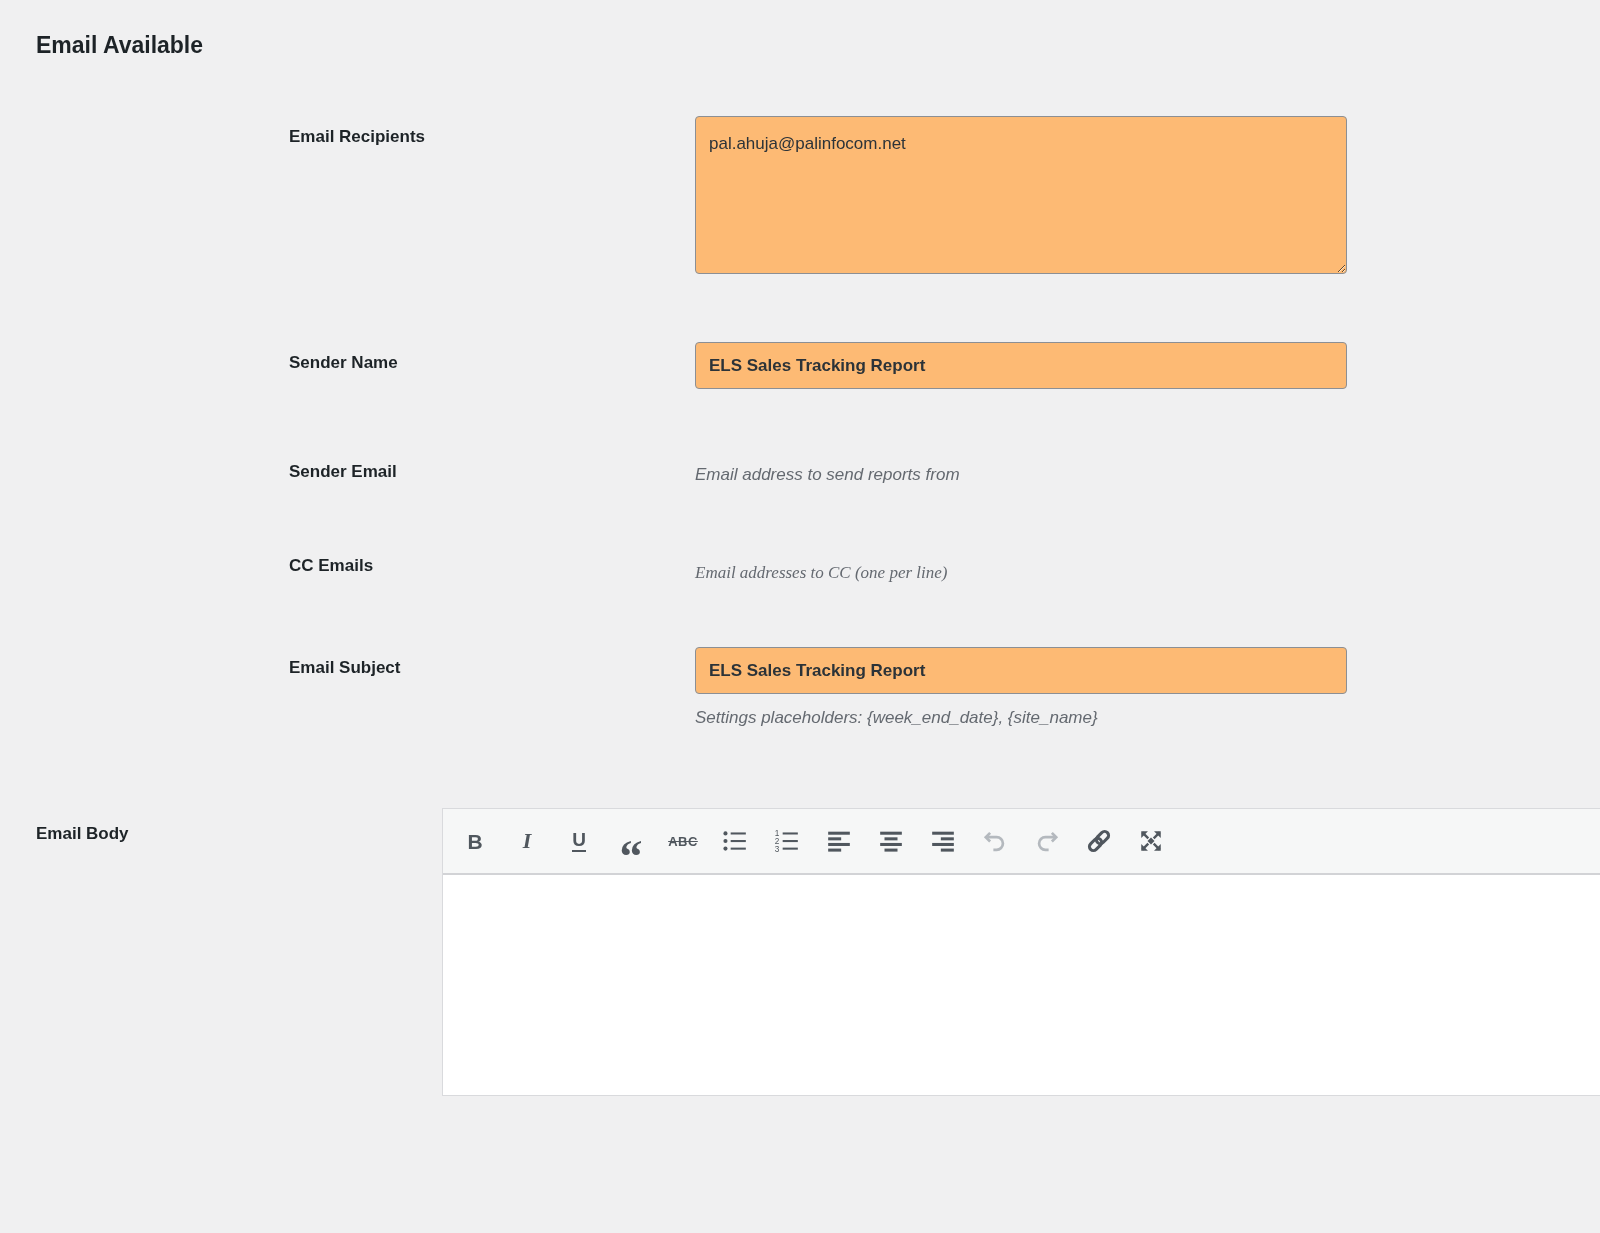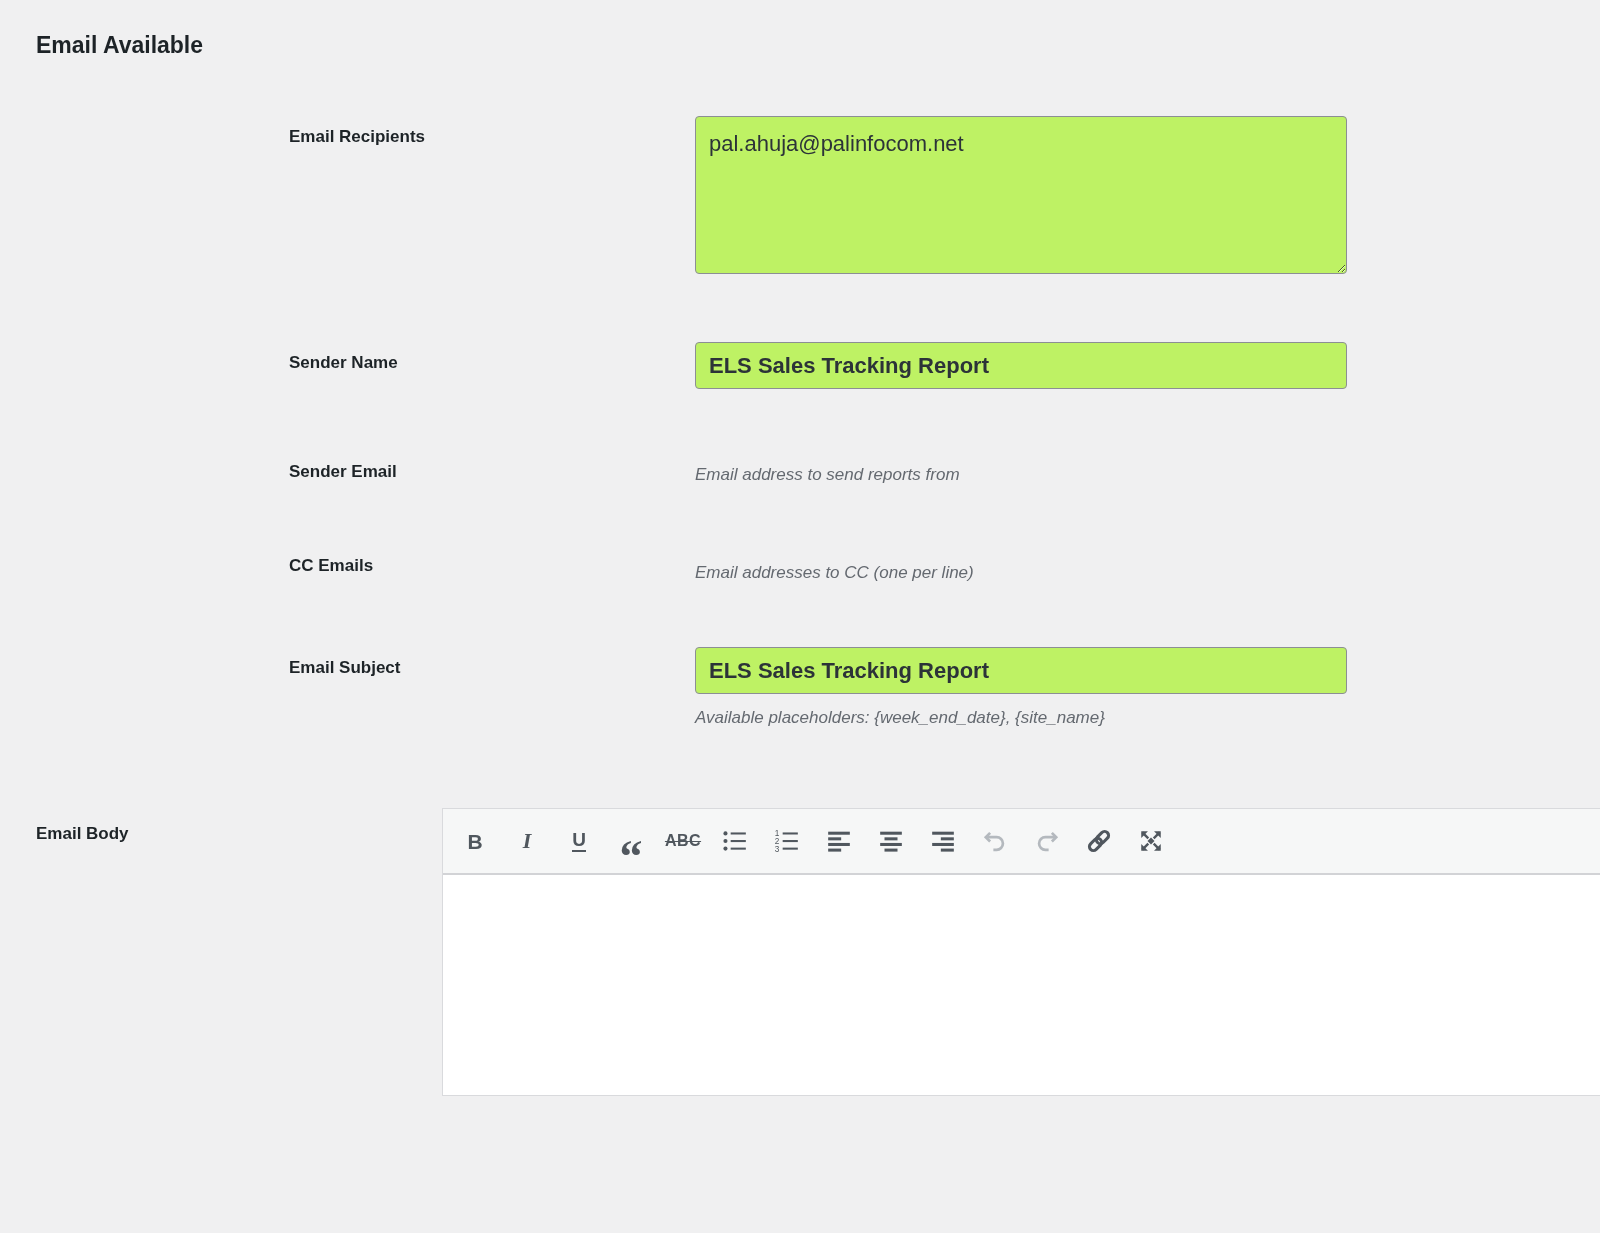--- a/index.html
+++ b/index.html
@@ -27,41 +27,41 @@
   }
   .row-field { width: 652px; }
   .row-field-grow { flex: 1 1 auto; min-width: 0; }
 
   .mb-64 { margin-bottom: 64px; }
   .mb-62 { margin-bottom: 62px; }
   .mb-58 { margin-bottom: 58px; }
 
   .field-input, .field-textarea {
     width: 100%;
-    background: #bef264;
+    background: #fdba74;
     border: 1px solid #8c8f94;
     border-radius: 4px;
     font-family: "Liberation Sans", sans-serif;
-    font-size: 22px; color: #2c3338;
+    font-size: 17px; color: #2c3338;
     outline: none;
   }
   .field-input { height: 47px; padding: 0 13px; font-weight: bold; }
   .field-textarea {
     height: 158px; padding: 10px 13px;
     line-height: 33px;
     resize: vertical;
   }
   .field-input::placeholder, .field-textarea::placeholder { color: #7c8187; opacity: 1; }
 
   .help {
     margin: 12px 0 0 0;
     font-size: 17px; font-style: italic; color: #646970;
     line-height: 24px;
   }
-  .help-lg { margin-top: 16px; }
+  .help-lg { margin-top: 16px; font-family: Liberation Serif, serif; }
 
   
   .body-label { padding-top: 28px; }
   .editor {
     margin-top: 14px; margin-right: -8px;
     border: 1px solid #d9dadd;
     background: #ffffff;
   }
   .editor-toolbar {
     display: flex; align-items: center;
@@ -80,21 +80,21 @@
   .tb-btn svg { display: block; }
 
   .glyph-bold   { font-size: 21px; font-weight: 700; line-height: 1; }
   .glyph-italic { font-family: "Liberation Serif", serif; font-style: italic; font-weight: 700; font-size: 22px; line-height: 1; }
   .glyph-underline { font-size: 19px; font-weight: 600; line-height: 1; border-bottom: 2px solid currentColor; padding-bottom: 1px; }
   .glyph-quote {
     font-family: "Liberation Serif", serif; font-weight: 700;
     font-size: 46px; line-height: 1; height: 26px; display: block;
     transform: translateY(6px);
   }
-  .glyph-strike { font-size: 16px; font-weight: 700; letter-spacing: 0.5px; text-decoration: line-through; line-height: 1; }
+  .glyph-strike { font-size: 13px; font-weight: 700; letter-spacing: 0.5px; text-decoration: line-through; line-height: 1; }
 
   .editor-canvas {
     height: 220px;
     background: #ffffff;
     padding: 14px 16px;
     font-size: 17px; color: #2c3338;
     outline: none;
   }
 </style>
 </head>
@@ -129,21 +129,21 @@
     <div class="row-label">CC Emails</div>
     <div class="row-field">
       <p class="help help-lg">Email addresses to CC (one per line)</p>
     </div>
   </div>
 
   <div class="form-row mb-64">
     <div class="row-label">Email Subject</div>
     <div class="row-field">
       <input type="text" class="field-input" spellcheck="false" value="ELS Sales Tracking Report" style="">
-      <p class="help">Available placeholders: {week_end_date}, {site_name}</p>
+      <p class="help">Settings placeholders: {week_end_date}, {site_name}</p>
     </div>
   </div>
 
   <div class="form-row">
     <div class="row-label body-label">Email Body</div>
     <div class="row-field row-field-grow">
       <div class="editor">
         <div class="editor-toolbar">
 
           <button class="tb-btn" type="button">

